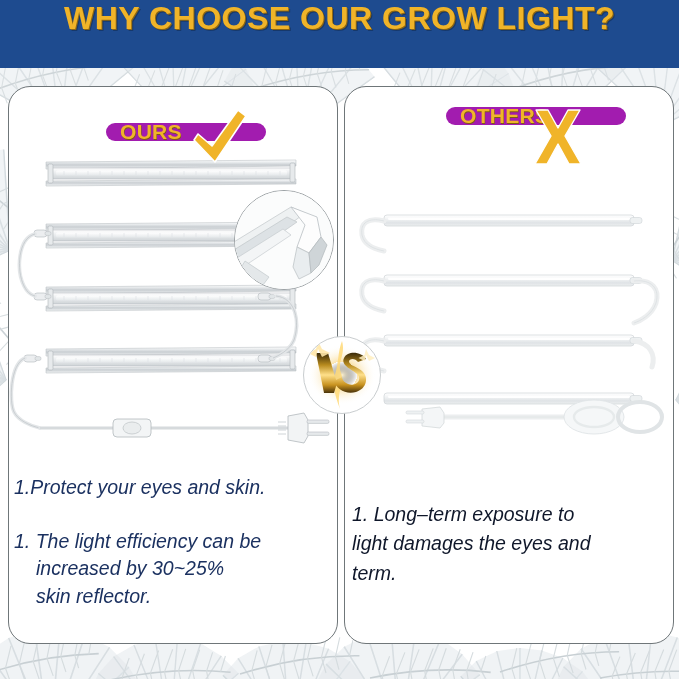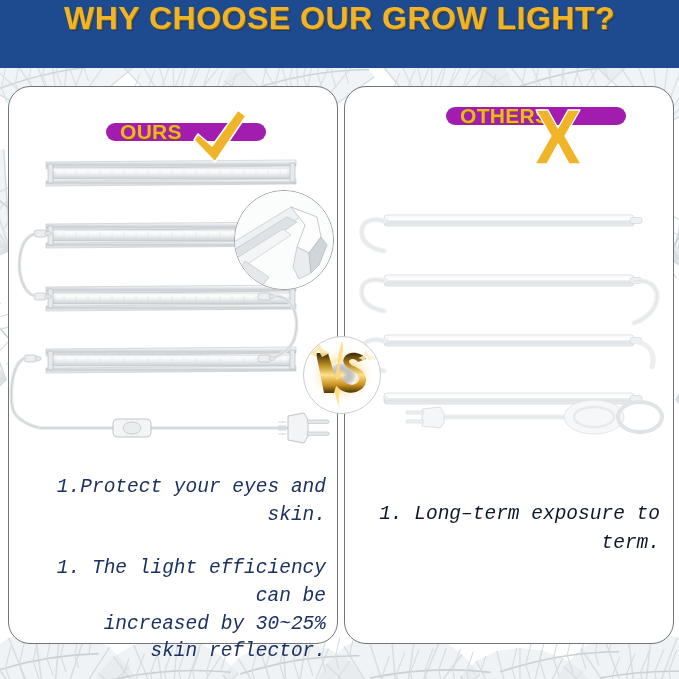--- a/index.html
+++ b/index.html
@@ -106,22 +106,21 @@
     display:flex;align-items:center;justify-content:center;
     overflow:hidden;
     z-index:8;
   }
 
   
   .copy{
     position:absolute;
     font-style:italic;
     z-index:5;
-    font-family:Liberation Mono, monospace;
-    text-align:right;
+    font-family:Liberation Sans, sans-serif;
   }
   .copy-left{
     left:14px;top:474px;width:312px;
     color:#1b3160;
     font-size:19.5px;
     line-height:1.42;
   }
   .copy-left .l1{ margin:0 0 26px 0; }
   .copy-left .l2{ margin:0; }
   .copy-left .ind{ display:block; padding-left:22px; }
@@ -462,16 +461,17 @@
     <p class="l1">1.Protect your eyes and skin.</p>
     <p class="l2">
       <span>1. The light efficiency can be</span>
       <span class="ind">increased by 30~25%</span>
       <span class="ind">skin reflector.</span>
     </p>
   </div>
 
   <div class="copy copy-right">
     <p>1. Long–term exposure to</p>
+    <p>light damages the eyes and</p>
     <p>term.</p>
   </div>
 
 </div>
 
 </body></html>

